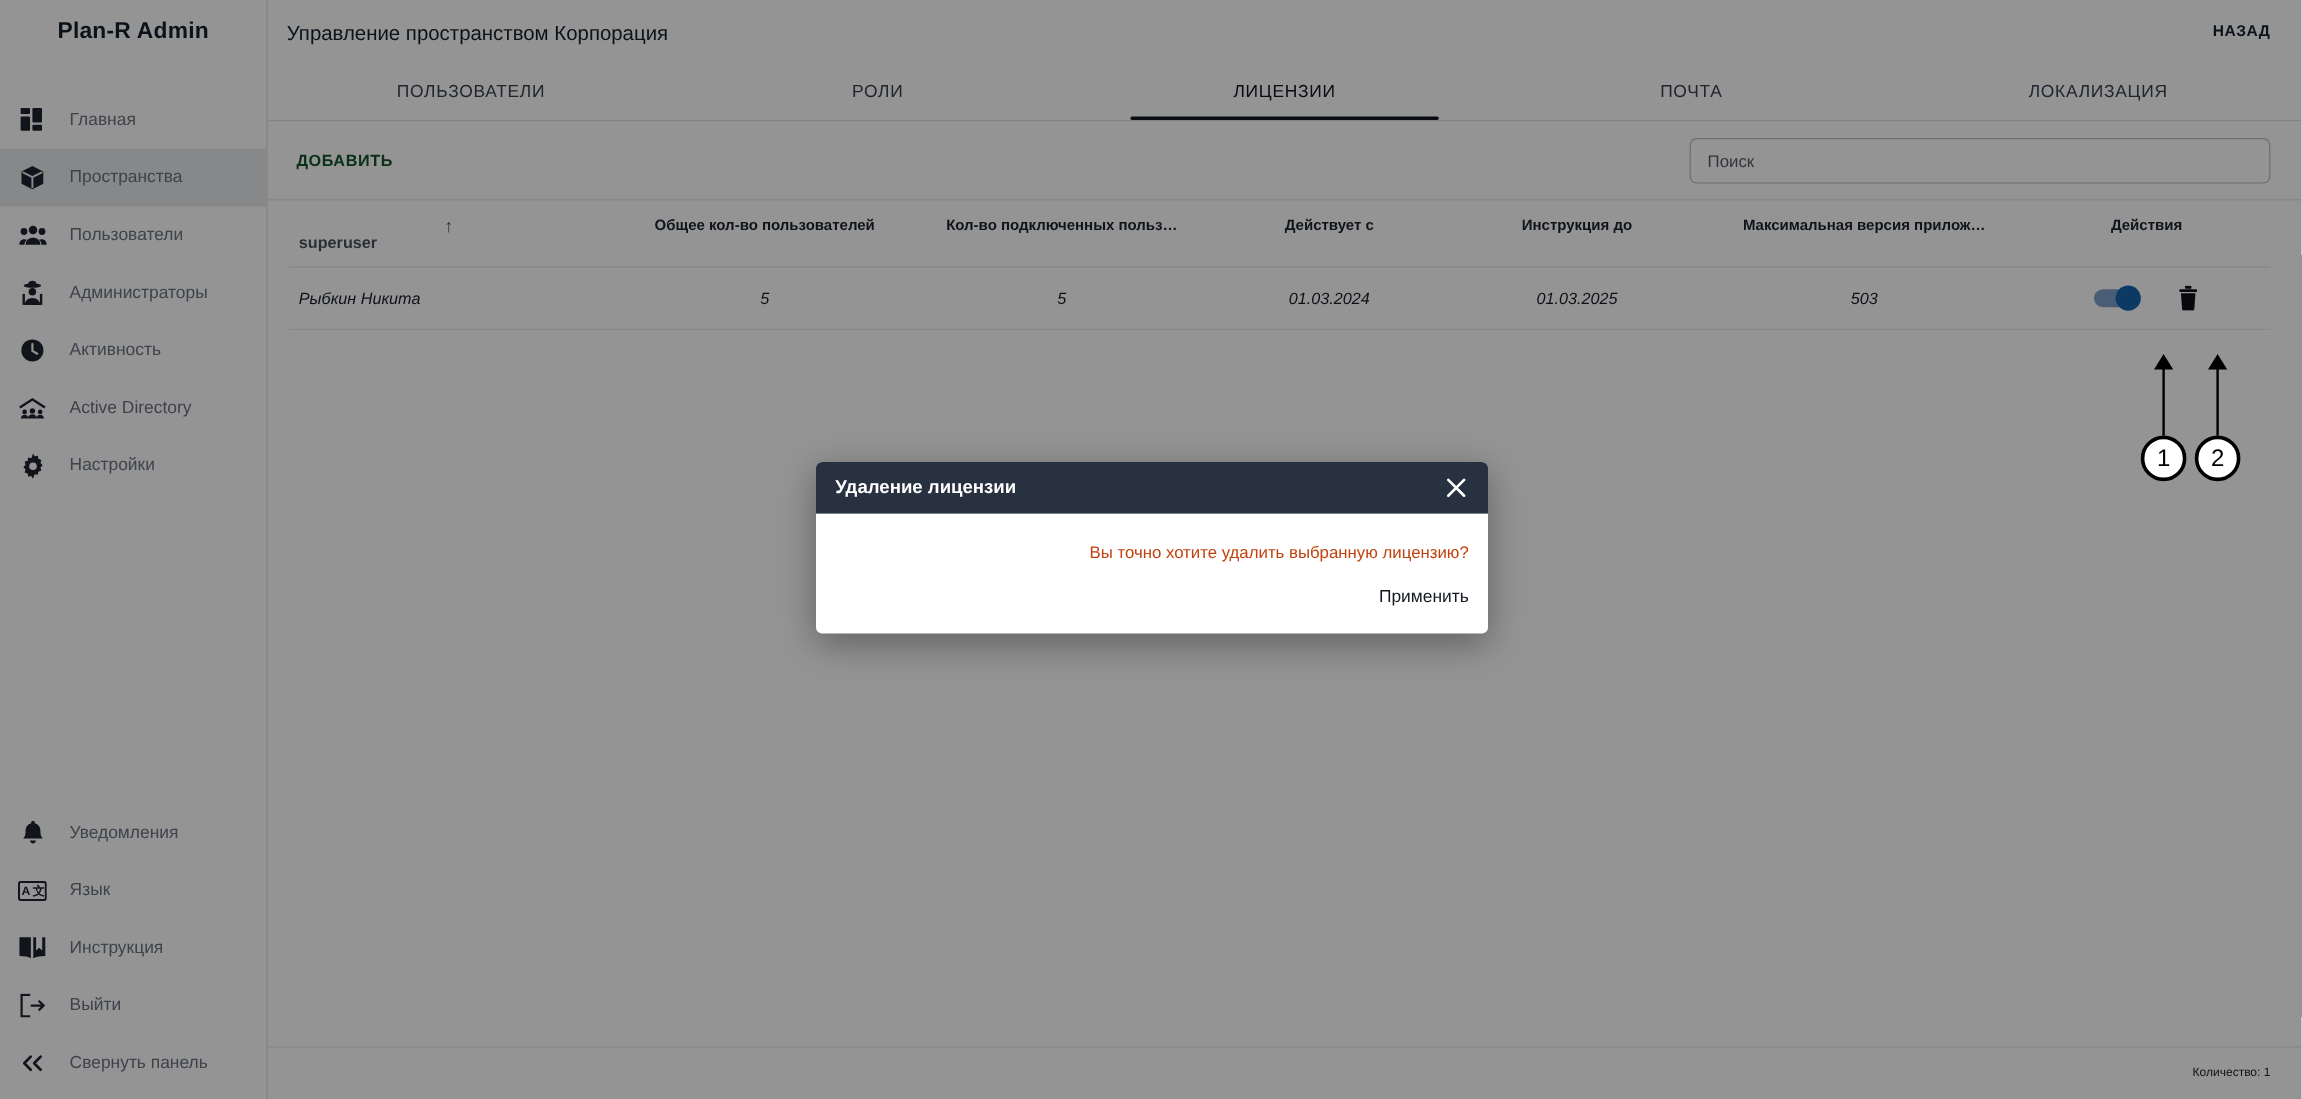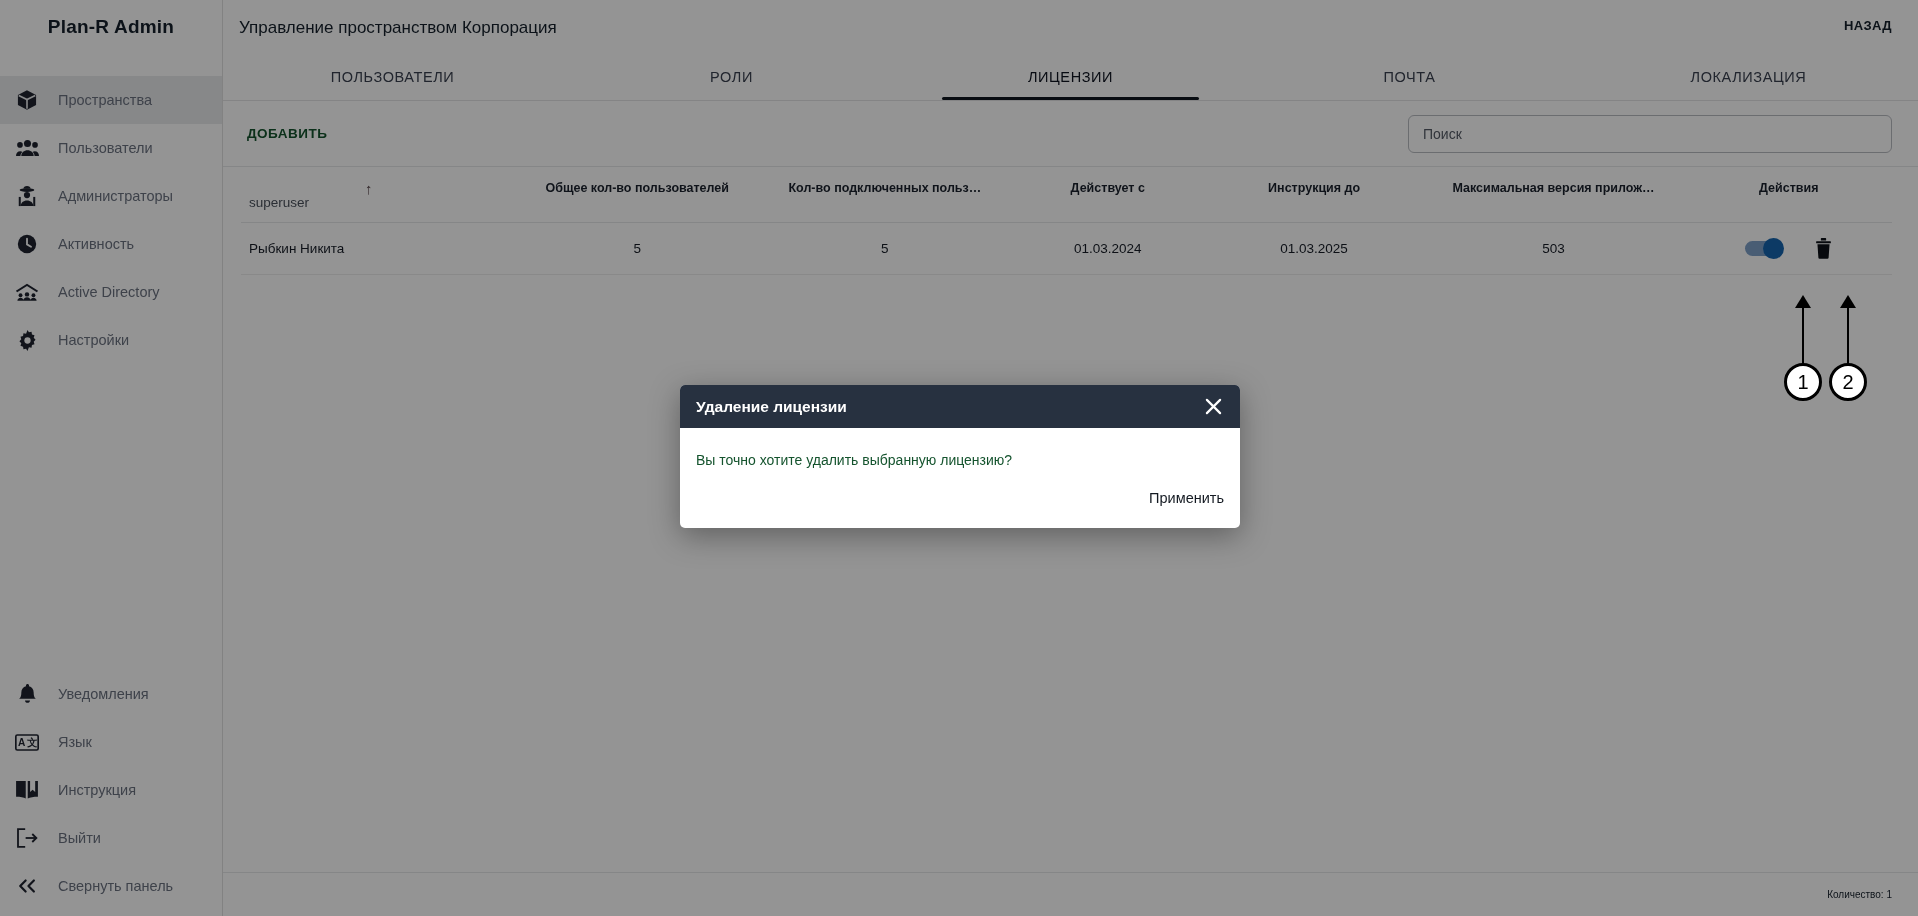--- a/index.html
+++ b/index.html
@@ -82,25 +82,25 @@
   .table-area { flex: 1 1 auto; padding: 0 26px 0 18px; min-height: 0; }
   table { width: 100%; border-collapse: collapse; table-layout: fixed; }
   thead th {
     font-size: 12.5px; font-weight: 700; color: #1b222d;
     padding: 14px 8px 12px 8px; text-align: center; vertical-align: top;
     border-bottom: 1px solid #e6e7e9; white-space: nowrap;
     overflow: hidden; text-overflow: ellipsis;
   }
   thead th.col-name { text-align: left; position: relative; }
   .sort-head { display: flex; align-items: flex-start; gap: 8px; }
-  .sort-head .hdr-text { font-weight: 400; font-size: 13.5px; color: #4a515c; margin-top: 14px; }
+  .sort-head .hdr-text { font-weight: 700; font-size: 13.5px; color: #4a515c; margin-top: 14px; }
   .sort-head .sort-arrow { color: #5b4a4f; font-size: 15px; line-height: 1; margin-left: 48px; }
   tbody td {
     font-size: 13.5px; color: #171d27; padding: 15px 8px; text-align: center;
-    border-bottom: 1px solid #eceded; white-space: nowrap;
+    border-bottom: 1px solid #eceded; white-space: nowrap; font-style: italic;
   }
   tbody td.col-name { text-align: left; }
   td.col-actions { }
   .actions-cell { display: flex; align-items: center; justify-content: center; gap: 34px; }
 
   
   .toggle {
     width: 36px; height: 15px; border-radius: 8px; background: #7ea0c9;
     position: relative; cursor: pointer; flex: 0 0 36px;
   }
@@ -133,21 +133,21 @@
   .modal-head {
     background: #273140; height: 43px; display: flex; align-items: center;
     padding: 0 16px; color: #ffffff;
   }
   .modal-title { font-size: 15.5px; font-weight: 700; }
   .modal-close {
     margin-left: auto; cursor: pointer; width: 22px; height: 22px;
     display: flex; align-items: center; justify-content: center; color: #fff;
   }
   .modal-body { padding: 24px 16px 10px 16px; }
-  .modal-text { font-size: 14px; color: #14532d; }
+  .modal-text { font-size: 14px; color: #c2410c; text-align: right; }
   .modal-foot { padding: 12px 16px 22px 16px; display: flex; justify-content: flex-end; }
   .modal-apply { font-size: 14.5px; color: #141a22; cursor: pointer; font-weight: 400; }
 
   
   .anno { position: absolute; z-index: 70; }
   .anno-line { position: absolute; width: 2.5px; background: #000; }
   .anno-arrow {
     position: absolute; width: 0; height: 0;
     border-left: 8px solid transparent; border-right: 8px solid transparent;
     border-bottom: 13px solid #000;
@@ -163,20 +163,31 @@
 </head>
 <body>
 
 <div id="app">
 
   <aside id="sidebar">
     <div class="brand">Plan-R Admin</div>
 
     <nav class="nav-top">
 
+      <div class="nav-item">
+        <span class="ico">
+          <svg width="20" height="20" viewBox="0 0 20 20" fill="currentColor">
+            <rect x="0" y="0" width="8" height="5" rx="1"></rect>
+            <rect x="10" y="0" width="8" height="12" rx="1"></rect>
+            <rect x="0" y="7" width="8" height="12" rx="1"></rect>
+            <rect x="10" y="14" width="8" height="5" rx="1"></rect>
+          </svg>
+        </span>
+        <span class="nav-label">Главная</span>
+      </div>
 
       <div class="nav-item active">
         <span class="ico">
           <svg width="22" height="22" viewBox="0 0 24 24" fill="none" stroke="currentColor" stroke-width="1.8">
             <path d="M12 2.5 21 7v10l-9 4.5L3 17V7z" fill="currentColor"></path>
             <path d="M3 7l9 4.5L21 7" stroke="#e9eaec"></path>
             <path d="M12 11.5v10" stroke="#e9eaec"></path>
           </svg>
         </span>
         <span class="nav-label">Пространства</span>

